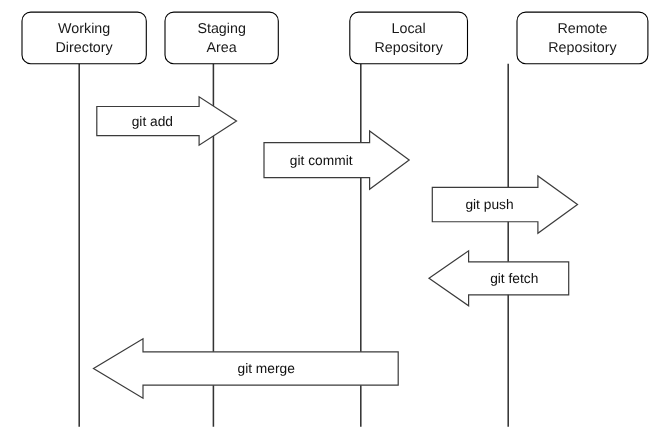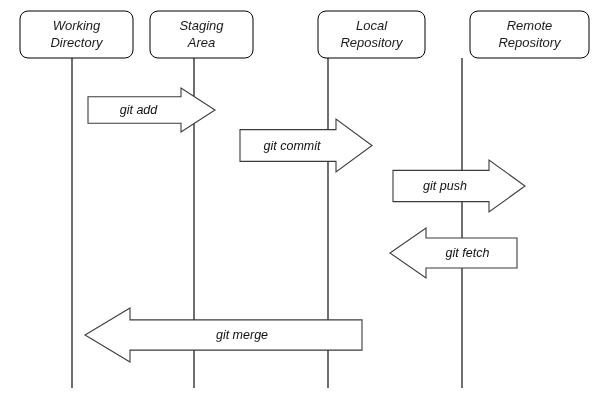--- a/index.html
+++ b/index.html
@@ -7,21 +7,20 @@
     padding: 0;
     background: #ffffff;
   }
   #canvas {
     position: relative;
     width: 600px;
     height: 402px;
     background: #ffffff;
     overflow: hidden;
     font-family: "Liberation Sans", sans-serif;
-    font-style: italic;
   }
   #diagram-svg {
     position: absolute;
     left: 0;
     top: 0;
     width: 600px;
     height: 402px;
   }
   .node-box {
     fill: #ffffff;

